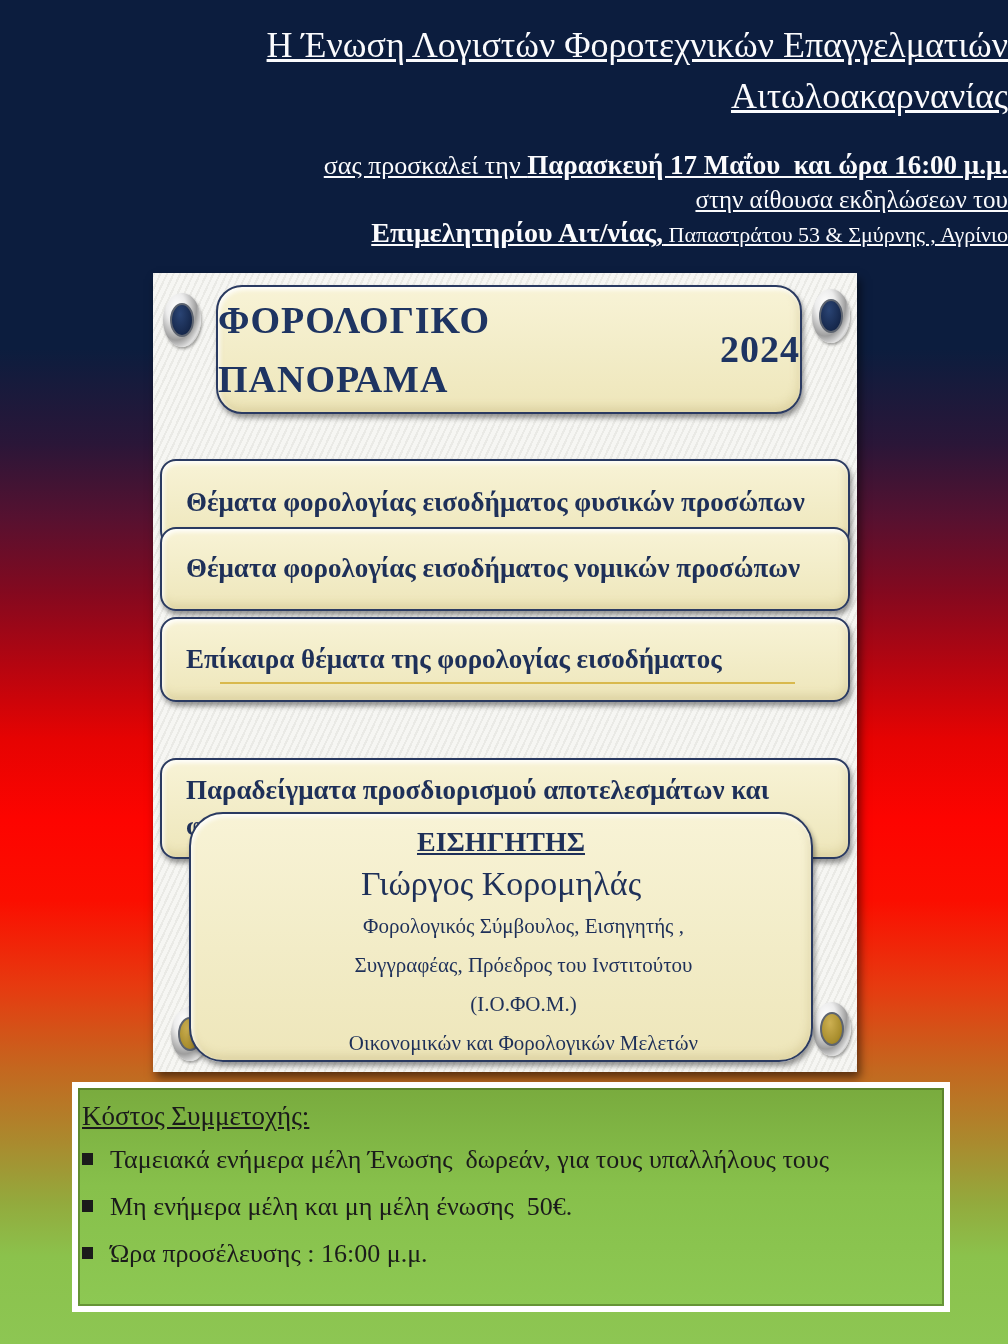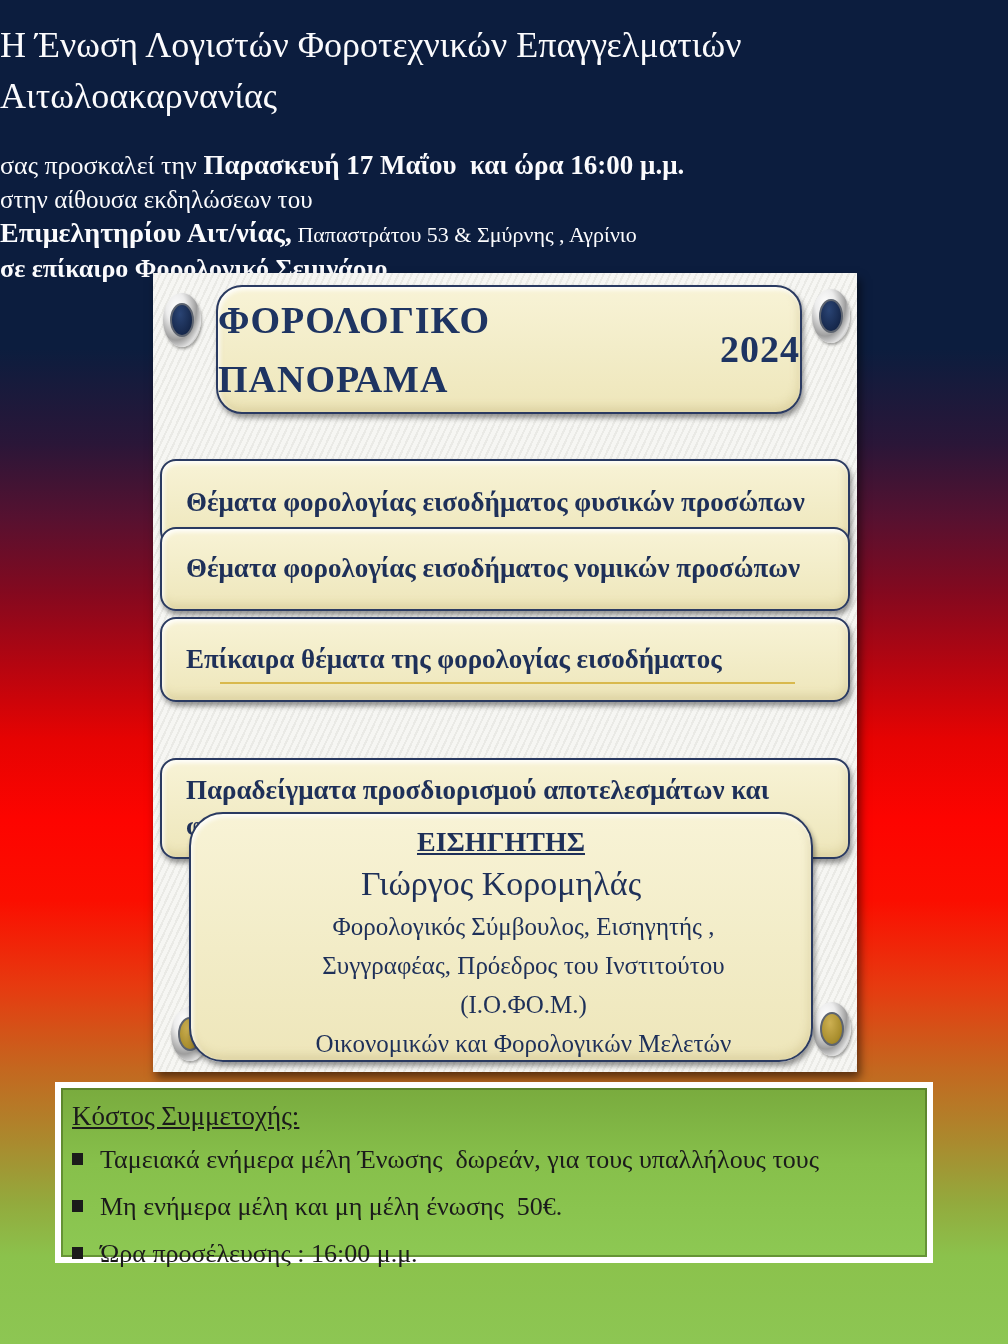--- a/index.html
+++ b/index.html
@@ -6,21 +6,21 @@
   body{
     width:1008px;height:1344px;position:relative;overflow:hidden;
     font-family:"Liberation Serif","DejaVu Serif",serif;
     background:linear-gradient(180deg,
       #0c1d3e 0%, #0c1d3e 26%,
       #2a1638 33%, #561130 38.5%, #83091f 44%,
       #b50510 49.5%, #e60302 55%, #fd0400 61%, #fb0e00 67%,
       #e63b10 73.5%, #c4671f 79.5%, #aa8a2e 85%,
       #93aa3d 89.5%, #8bc24c 93.5%, #8dc653 100%);
   }
-  .hdr{position:absolute;top:0;left:0;width:100%;text-align:left;color:#fbfbfd;}
+  .hdr{position:absolute;top:0;left:0;width:100%;text-align:right;color:#fbfbfd;text-decoration:underline;}
   .main-title{padding-top:20px;font-size:36px;line-height:1.42;font-weight:400;}
   .invite{margin-top:28px;font-size:26px;}
   .invite b{font-size:27px;}
   .venue{margin-top:5px;font-size:25px;}
   .chamber{margin-top:3px;font-size:22px;}
   .chamber b{font-size:28px;}
   .seminar{margin-top:5px;font-size:26px;font-weight:700;}
 
   .panel{
     position:absolute;left:153px;top:273px;width:704px;height:799px;
@@ -50,43 +50,43 @@
   .t2{top:254px;height:84px;}
   .t3{top:344px;height:85px;}
   .t4{top:437px;height:101px;margin-top:48px;}
   .gold-rule{position:absolute;left:58px;width:575px;bottom:16px;height:2px;background:#d9b94e;}
   .speaker-box{
     position:absolute;left:36px;top:539px;width:624px;height:250px;border-radius:34px;
     text-align:center;padding-top:9px;
   }
   .spk-h{font-size:28px;font-weight:700;text-decoration:underline;line-height:38px;}
   .spk-name{font-size:34px;font-weight:400;line-height:46px;}
-  .spk-line{font-size:25px;line-height:39px;padding-left:45px;}
+  .spk-line{font-size:21px;line-height:39px;padding-left:45px;}
 
   .eyelet{
     position:absolute;width:38px;height:54px;border-radius:50%;
     background:radial-gradient(ellipse at 35% 28%,#ffffff 0%,#ececec 28%,#9e9e9e 58%,#e0e0e0 74%,#6f6f6f 100%);
     box-shadow:1px 2px 3px rgba(0,0,0,.35);
     display:flex;align-items:center;justify-content:center;
   }
   .eyelet::after{
     content:'';display:block;width:20px;height:30px;border-radius:50%;
     border:2px solid #5d6470;background:var(--hole,#16284c);
   }
   .hole-navy{--hole:radial-gradient(ellipse at 40% 30%,#2a4474 0%,#16284c 70%,#0d1d3c 100%);}
   .hole-gold{--hole:radial-gradient(ellipse at 40% 30%,#cdb052 0%,#a98e2e 65%,#857014 100%);}
   .tl{left:10px;top:20px;} .tr{left:659px;top:16px;}
   .bl{left:18px;top:734px;} .br{left:660px;top:729px;}
 
   .cost-box{
-    position:absolute;left:55px;top:1082px;width:878px;height:181px;box-sizing:border-box;
+    position:absolute;left:72px;top:1082px;width:878px;height:230px;box-sizing:border-box;
     border:6px solid #ffffff;
     background:linear-gradient(180deg,#79ab3e 0%,#87c04b 45%,#8dc853 100%);
     box-shadow:inset 0 0 0 2px rgba(55,85,20,.45);
-    color:#1b1b1b;padding:8px 24px 0 11px;
+    color:#1b1b1b;padding:8px 24px 0 4px;
   }
   .cost-h{font-size:27px;line-height:40px;text-decoration:underline;}
   .cost-list{list-style:none;margin:0;padding:0 0 0 28px;}
   .cost-list li{position:relative;font-size:26px;line-height:47px;}
   .sq{position:absolute;left:-28px;top:17px;width:11px;height:12px;background:#1b1b1b;}
   .l1,.l2{display:block;}
 </style>
 </head>
 <body>
 
@@ -95,21 +95,20 @@
     <div>Η Ένωση Λογιστών Φοροτεχνικών Επαγγελματιών</div>
     <div>Αιτωλοακαρνανίας</div>
   </div>
   <div class="invite">
     <span>σας προσκαλεί την </span><b>Παρασκευή 17 Μαΐου&nbsp; και ώρα 16:00 μ.μ.</b>
   </div>
   <div class="venue">στην αίθουσα εκδηλώσεων του</div>
   <div class="chamber">
     <b>Επιμελητηρίου Αιτ/νίας,</b><span> Παπαστράτου 53 &amp; Σμύρνης , Αγρίνιο</span>
   </div>
-  <div class="seminar">σε επίκαιρο Φορολογικό Σεμινάριο.</div>
 </div>
 
 <div class="panel">
   <span class="eyelet hole-navy tl"></span>
   <span class="eyelet hole-navy tr"></span>
   <span class="eyelet hole-gold bl"></span>
   <span class="eyelet hole-gold br"></span>
 
   <div class="cream title-box">
     <div>ΦΟΡΟΛΟΓΙΚΟ ΠΑΝΟΡΑΜΑ</div>

